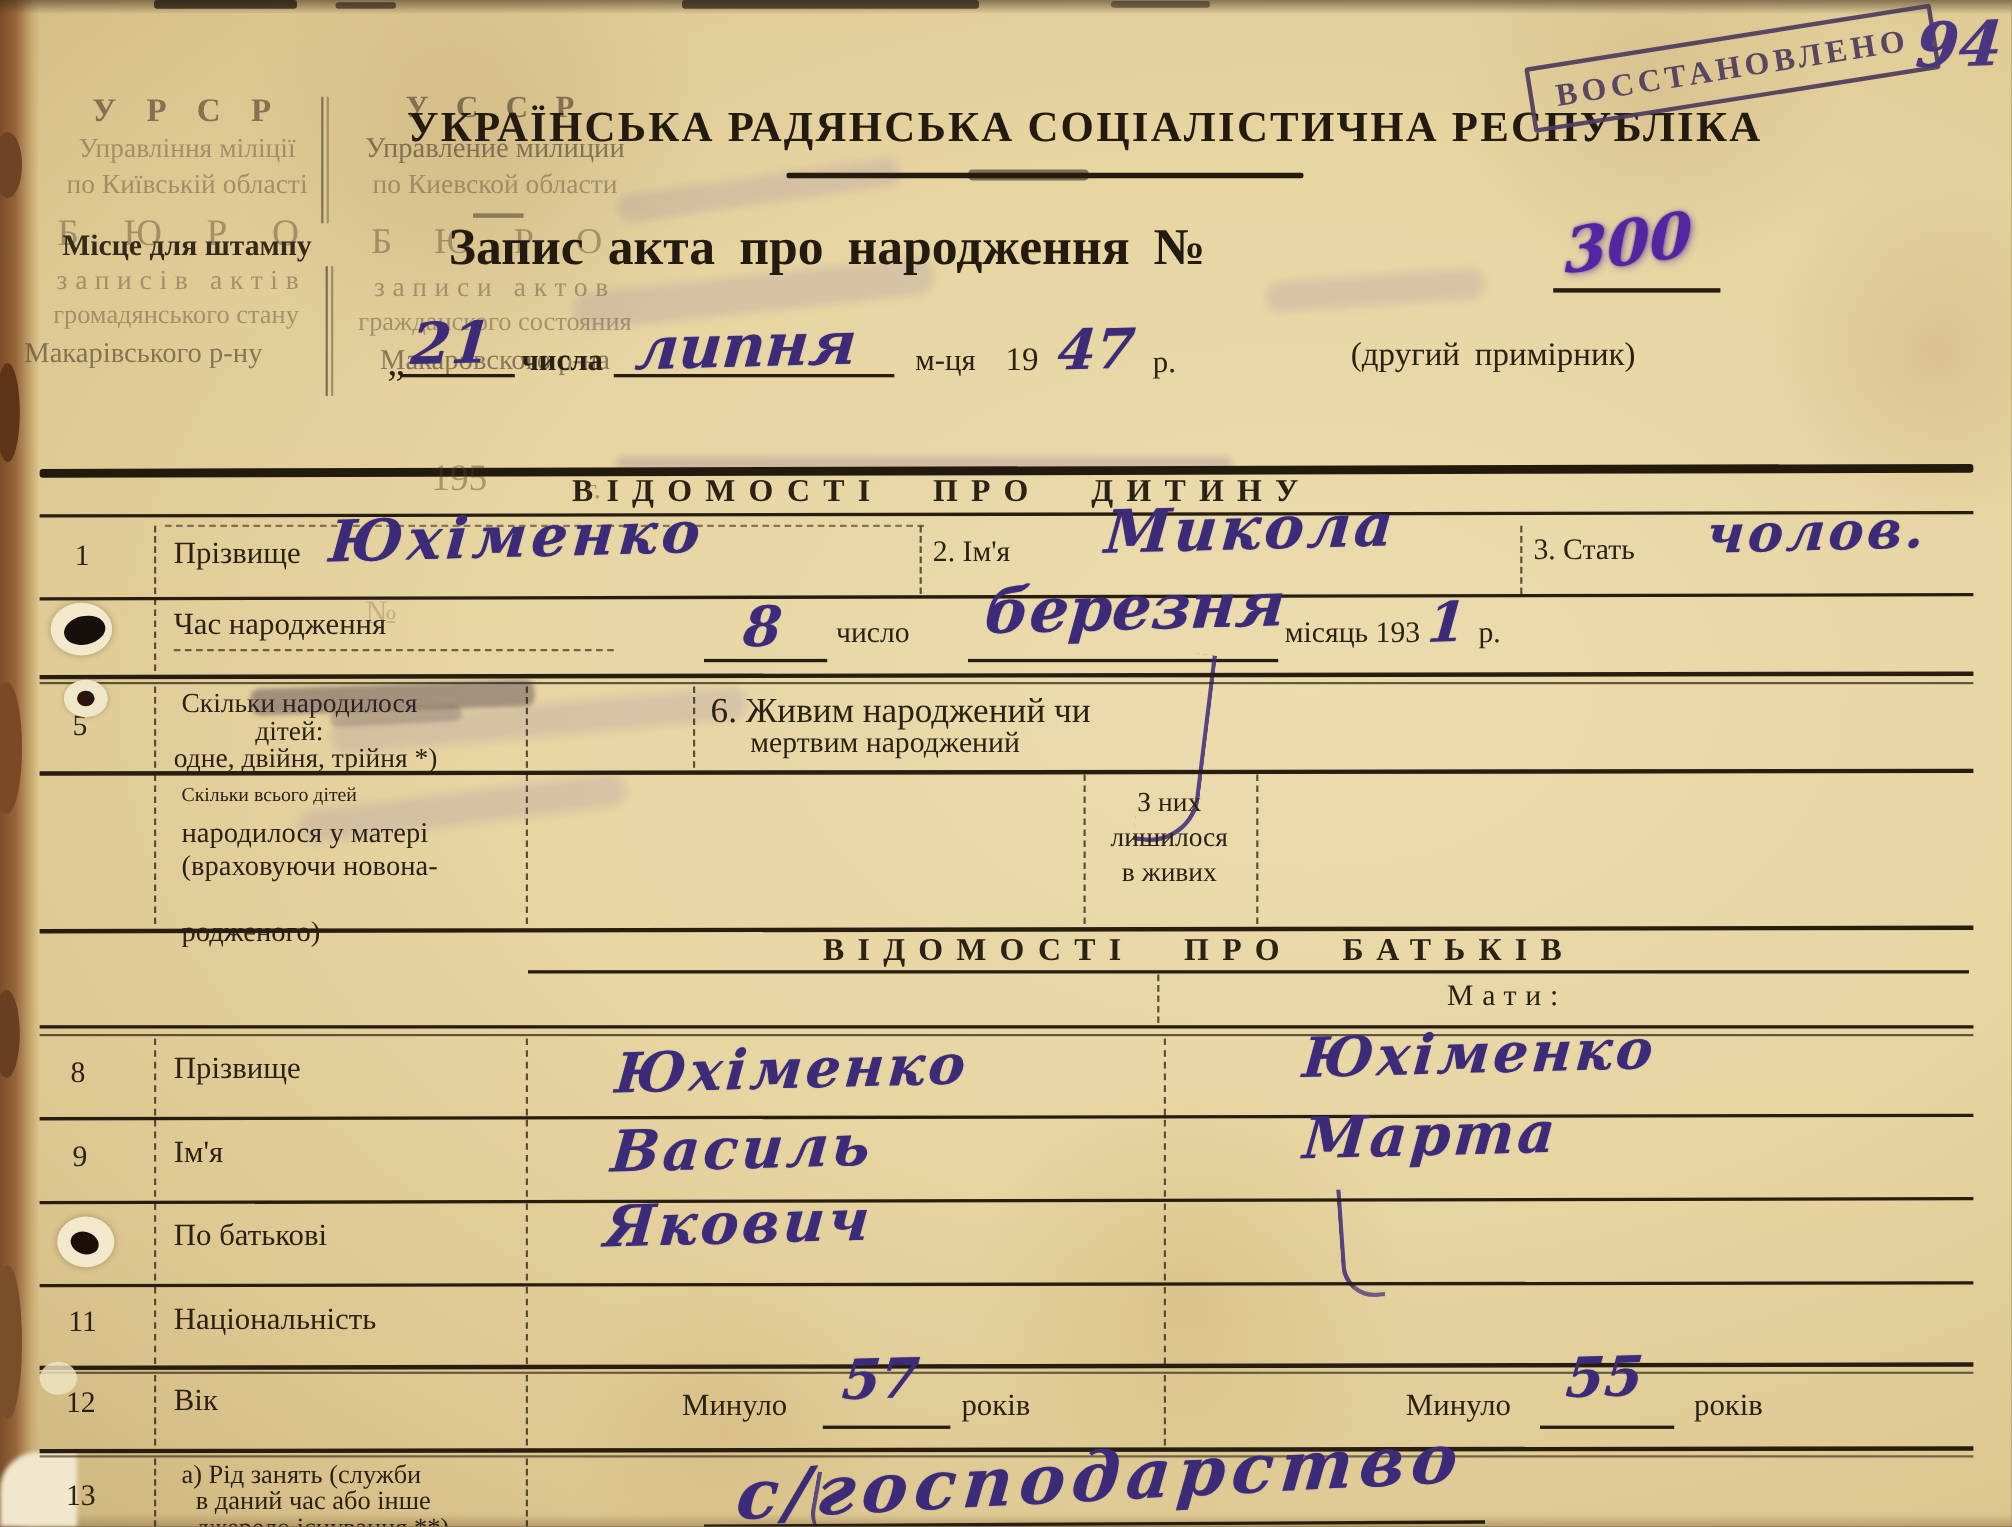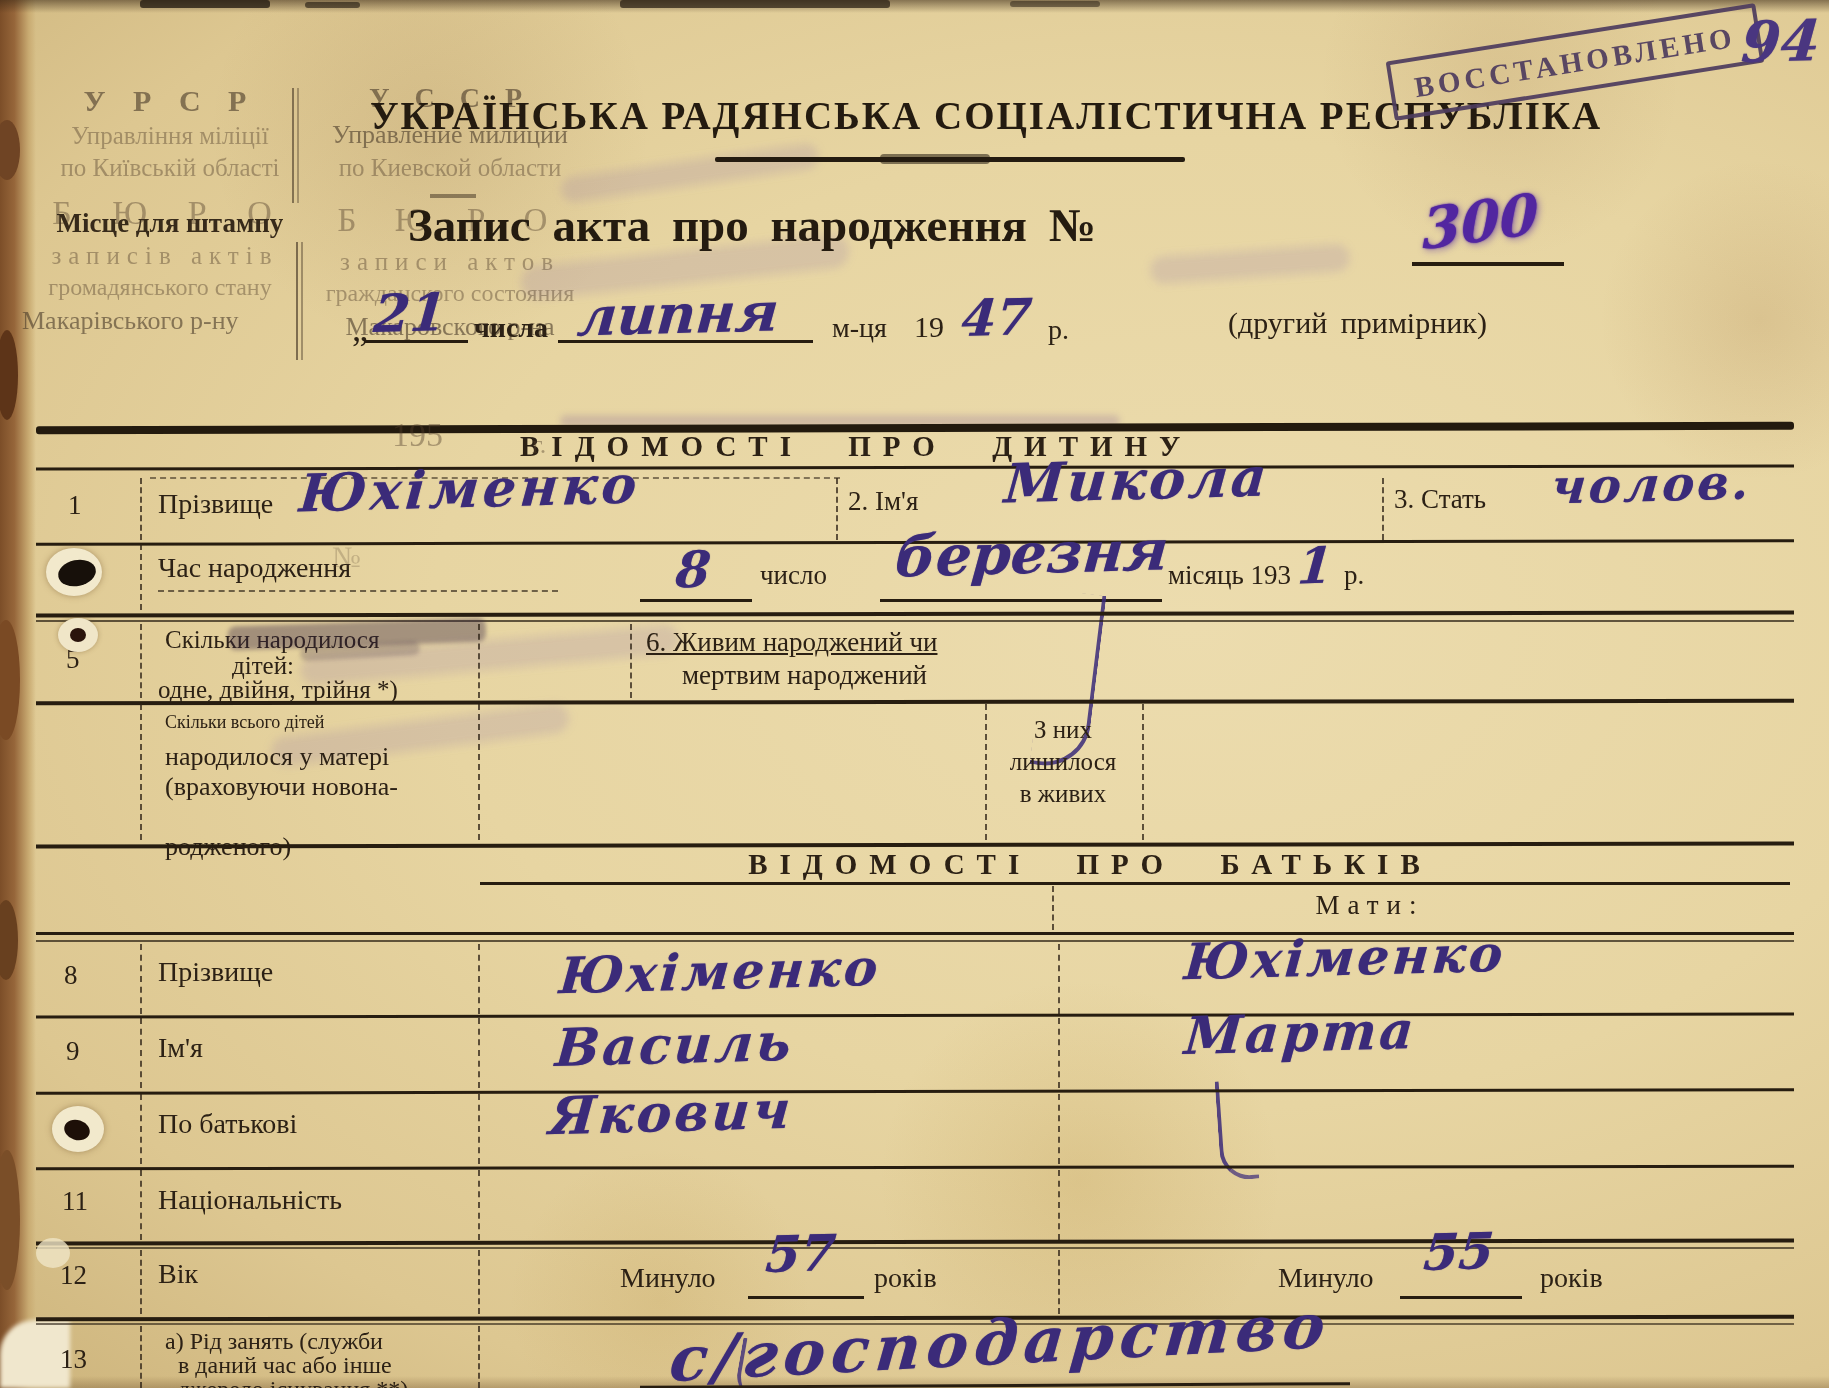--- a/index.html
+++ b/index.html
@@ -137,21 +137,21 @@
 
   <div class="abs printed" style="left:66px;top:644px;font-size:27px;">5</div>
   <div class="abs vd" style="left:140px;top:624px;height:74px;"></div>
   <div class="abs printed" style="left:165px;top:626px;font-size:25px;">Скільки народилося</div>
   <div class="abs printed" style="left:232px;top:652px;font-size:25px;">дітей:</div>
   <div class="abs printed" style="left:158px;top:676px;font-size:25px;">одне, двійня, трійня *)</div>
   <div class="abs darksmear" style="left:228px;top:622px;width:258px;height:24px;transform:rotate(-2deg);"></div>
   <div class="abs darksmear" style="left:300px;top:644px;width:120px;height:14px;transform:rotate(-3deg);opacity:.6;"></div>
   <div class="abs vd" style="left:478px;top:624px;height:74px;"></div>
   <div class="abs vd" style="left:630px;top:624px;height:74px;"></div>
-  <div class="abs printed" style="left:646px;top:627px;font-size:27px;text-decoration:underline;">6. Живим народжений чи</div>
+  <div class="abs printed" style="left:646px;top:627px;font-size:32px;">6. Живим народжений чи</div>
   <div class="abs printed" style="left:682px;top:660px;font-size:27px;">мертвим народжений</div>
   <div class="abs rule" style="left:36px;top:700px;width:1758px;height:4px;transform:rotate(-0.08deg);"></div>
 
   <div class="abs vd" style="left:140px;top:704px;height:136px;"></div>
   <div class="abs printed" style="left:165px;top:712px;font-size:18px;">Скільки всього дітей</div>
   <div class="abs printed" style="left:165px;top:742px;font-size:26px;">народилося у матері</div>
   <div class="abs printed" style="left:165px;top:772px;font-size:26px;">(враховуючи новона-</div>
   <div class="abs printed" style="left:165px;top:832px;font-size:26px;">родженого)</div>
   <div class="abs vd" style="left:478px;top:704px;height:136px;"></div>
   <div class="abs vd" style="left:985px;top:704px;height:136px;"></div>

